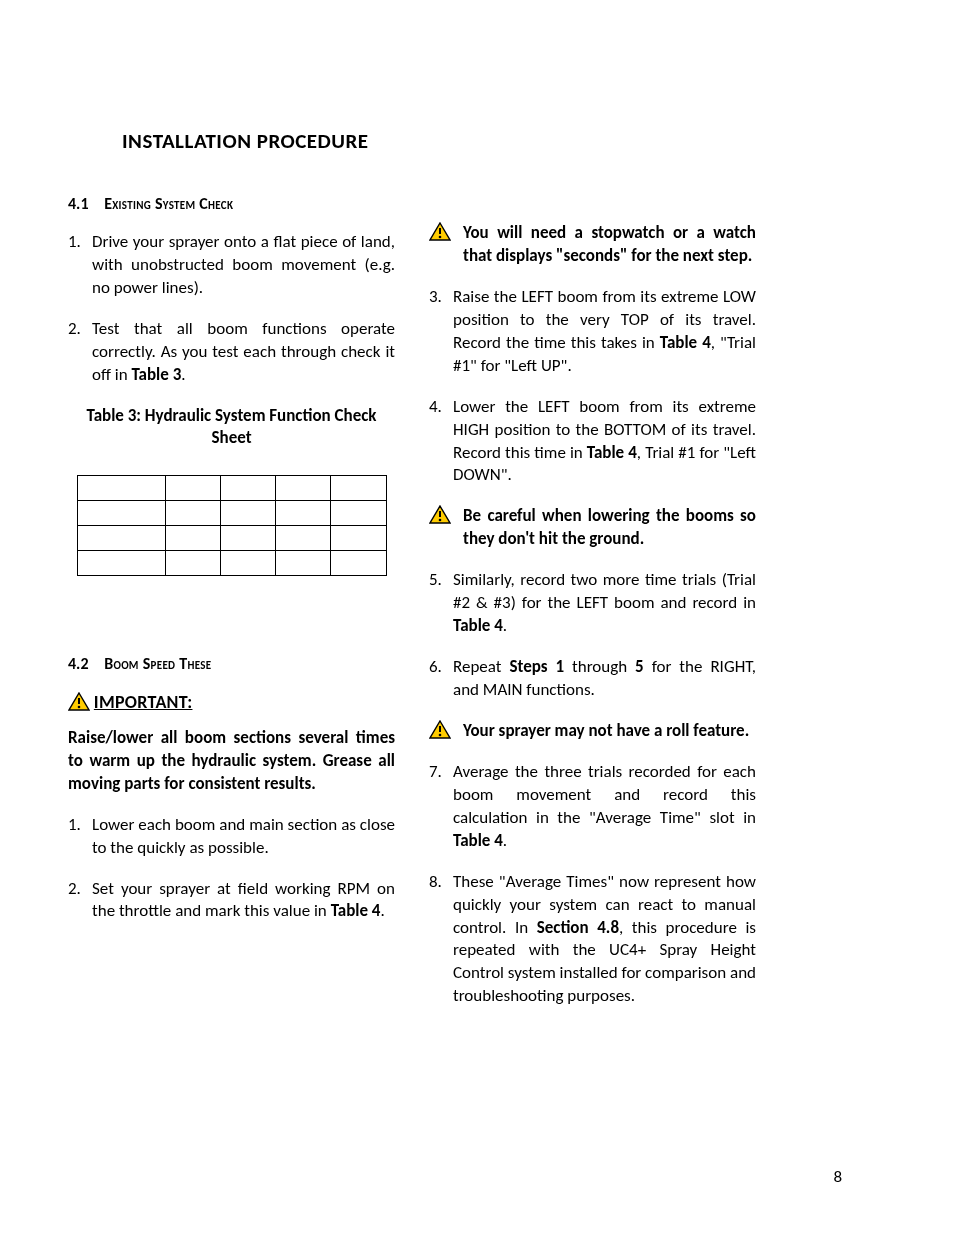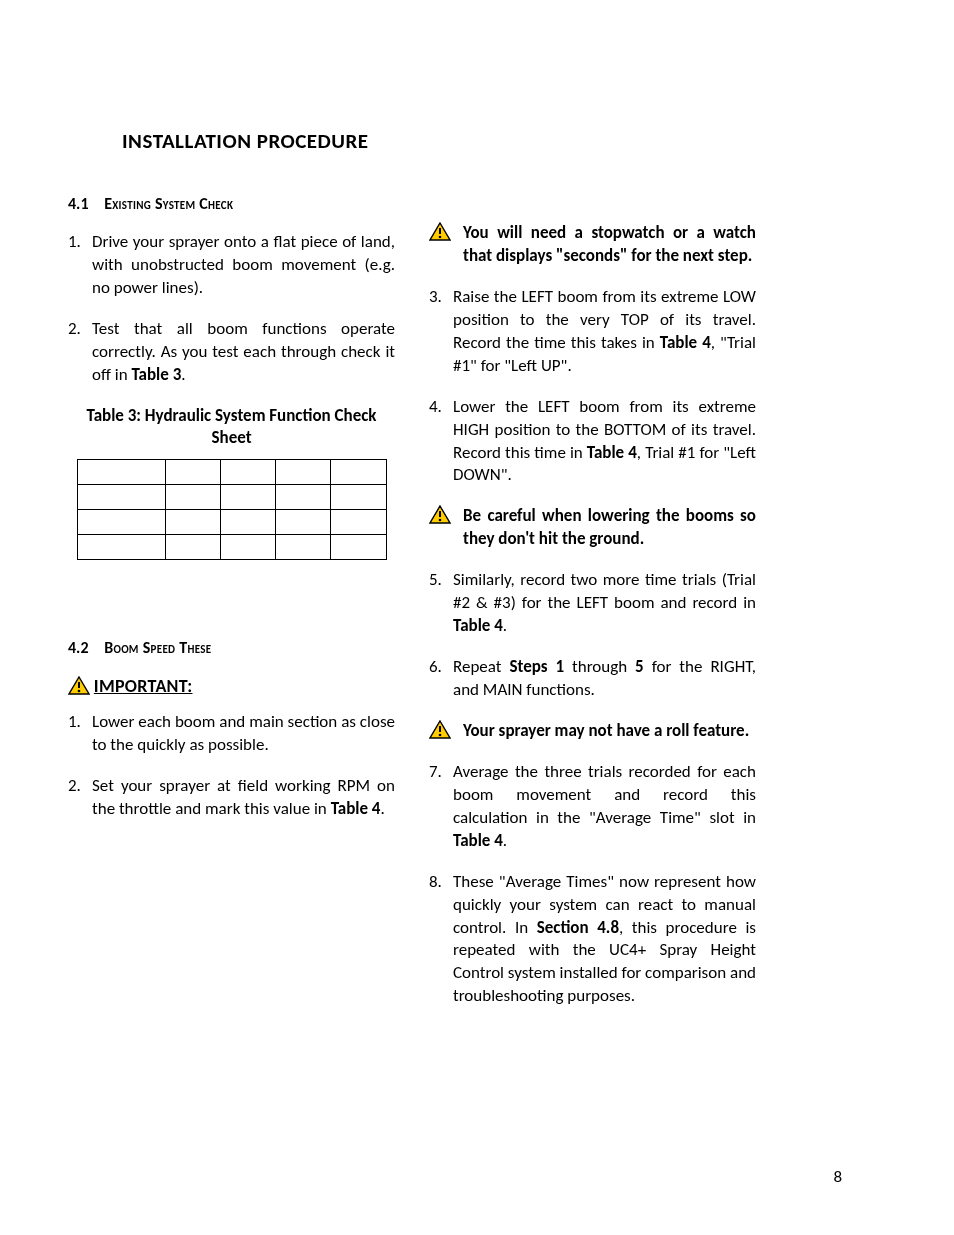--- a/index.html
+++ b/index.html
@@ -39,21 +39,21 @@
   .block { break-inside: avoid-column; }
   p { margin: 0 0 18px 0; line-height: 1.35; }
   .just { text-align: justify; }
   .ol-item { display: flex; margin: 0 0 18px 0; }
   .ol-item .marker { flex: 0 0 24px; }
   .ol-item .body   { flex: 1; text-align: justify; line-height: 1.35; }
   .note { display: flex; margin: 0 0 18px 0; }
   .note .tri { flex: 0 0 34px; }
   .note .txt { flex: 1; text-align: justify; font-weight: bold; line-height: 1.35; }
   .tri svg { vertical-align: -3px; }
-  .table-caption { font-weight: bold; text-align: center; margin: 4px 0 10px 0; line-height: 1.3; }
+  .table-caption { font-weight: bold; text-align: center; margin: 4px 0 26px 0; line-height: 1.3; }
   table.t3 {
     border-collapse: collapse;
     width: 310px;
     margin: 0 auto 28px auto;
   }
   table.t3 td {
     border: 1.2px solid #000;
     height: 22px;
   }
   table.t3 td.c1 { width: 90px; }
@@ -150,20 +150,21 @@
         <span class="tri">
           <svg width="22" height="19">
               <polygon points="11,1 21,18 1,18" fill="#ffcc00" stroke="#000" stroke-width="1.4"></polygon>
               <line x1="11" y1="6" x2="11" y2="12" stroke="#000" stroke-width="2"></line>
               <circle cx="11" cy="15" r="1.3" fill="#000"></circle>
             </svg>
         </span>
         <span class="lbl">IMPORTANT:</span>
       </div>
 
+      <p class="just" style="font-weight:bold;">Raise/lower all boom sections several times to warm up the hydraulic system.  Grease all moving parts for consistent results.</p>
 
       <div class="ol-item">
         <div class="marker">1.</div>
         <div class="body">Lower each boom and main section as close to the quickly as possible.</div>
       </div>
 
       <div class="ol-item">
         <div class="marker">2.</div>
         <div class="body">
           <span>Set your sprayer at field working RPM on the throttle and mark this value in </span><b>Table 4</b><span>.</span>

